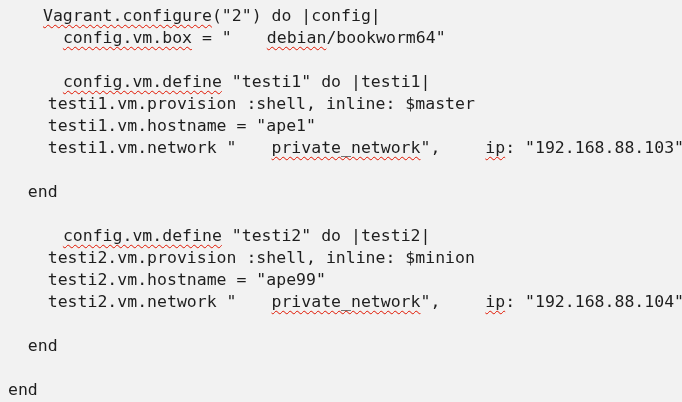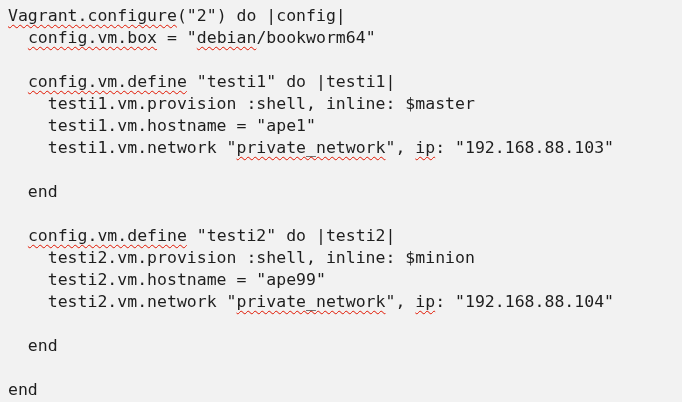--- a/index.html
+++ b/index.html
@@ -34,20 +34,21 @@
     min-height: 22px;
     white-space: pre;
   }
   .sq {
     text-decoration: underline;
     text-decoration-style: wavy;
     text-decoration-color: var(--sq);
     text-decoration-thickness: 1px;
     text-underline-offset: 3px;
     text-decoration-skip-ink: none;
+    margin-left: 35px;
   }
 </style>
 </head>
 <body>
 
 <div class="editor">
   <pre class="code" id="code-content"><div class="line"><span class="sq">Vagrant.configure</span><span class="">("2") do |config|</span></div><div class="line"><span class="">  </span><span class="sq">config.vm.box</span><span class=""> = "</span><span class="sq">debian</span><span class="">/bookworm64"</span></div><div class="line"></div><div class="line"><span class="">  </span><span class="sq">config.vm.define</span><span class=""> "testi1" do |testi1|</span></div><div class="line"><span class="">    testi1.vm.provision :shell, inline: $master</span></div><div class="line"><span class="">    testi1.vm.hostname = "ape1"</span></div><div class="line"><span class="">    testi1.vm.network "</span><span class="sq">private_network</span><span class="">", </span><span class="sq">ip</span><span class="">: "192.168.88.103"</span></div><div class="line"></div><div class="line"><span class="">  end</span></div><div class="line"></div><div class="line"><span class="">  </span><span class="sq">config.vm.define</span><span class=""> "testi2" do |testi2|</span></div><div class="line"><span class="">    testi2.vm.provision :shell, inline: $minion</span></div><div class="line"><span class="">    testi2.vm.hostname = "ape99"</span></div><div class="line"><span class="">    testi2.vm.network "</span><span class="sq">private_network</span><span class="">", </span><span class="sq">ip</span><span class="">: "192.168.88.104"</span></div><div class="line"></div><div class="line"><span class="">  end</span></div><div class="line"></div><div class="line"><span class="">end</span></div></pre>
 </div>
 
 </body></html>

